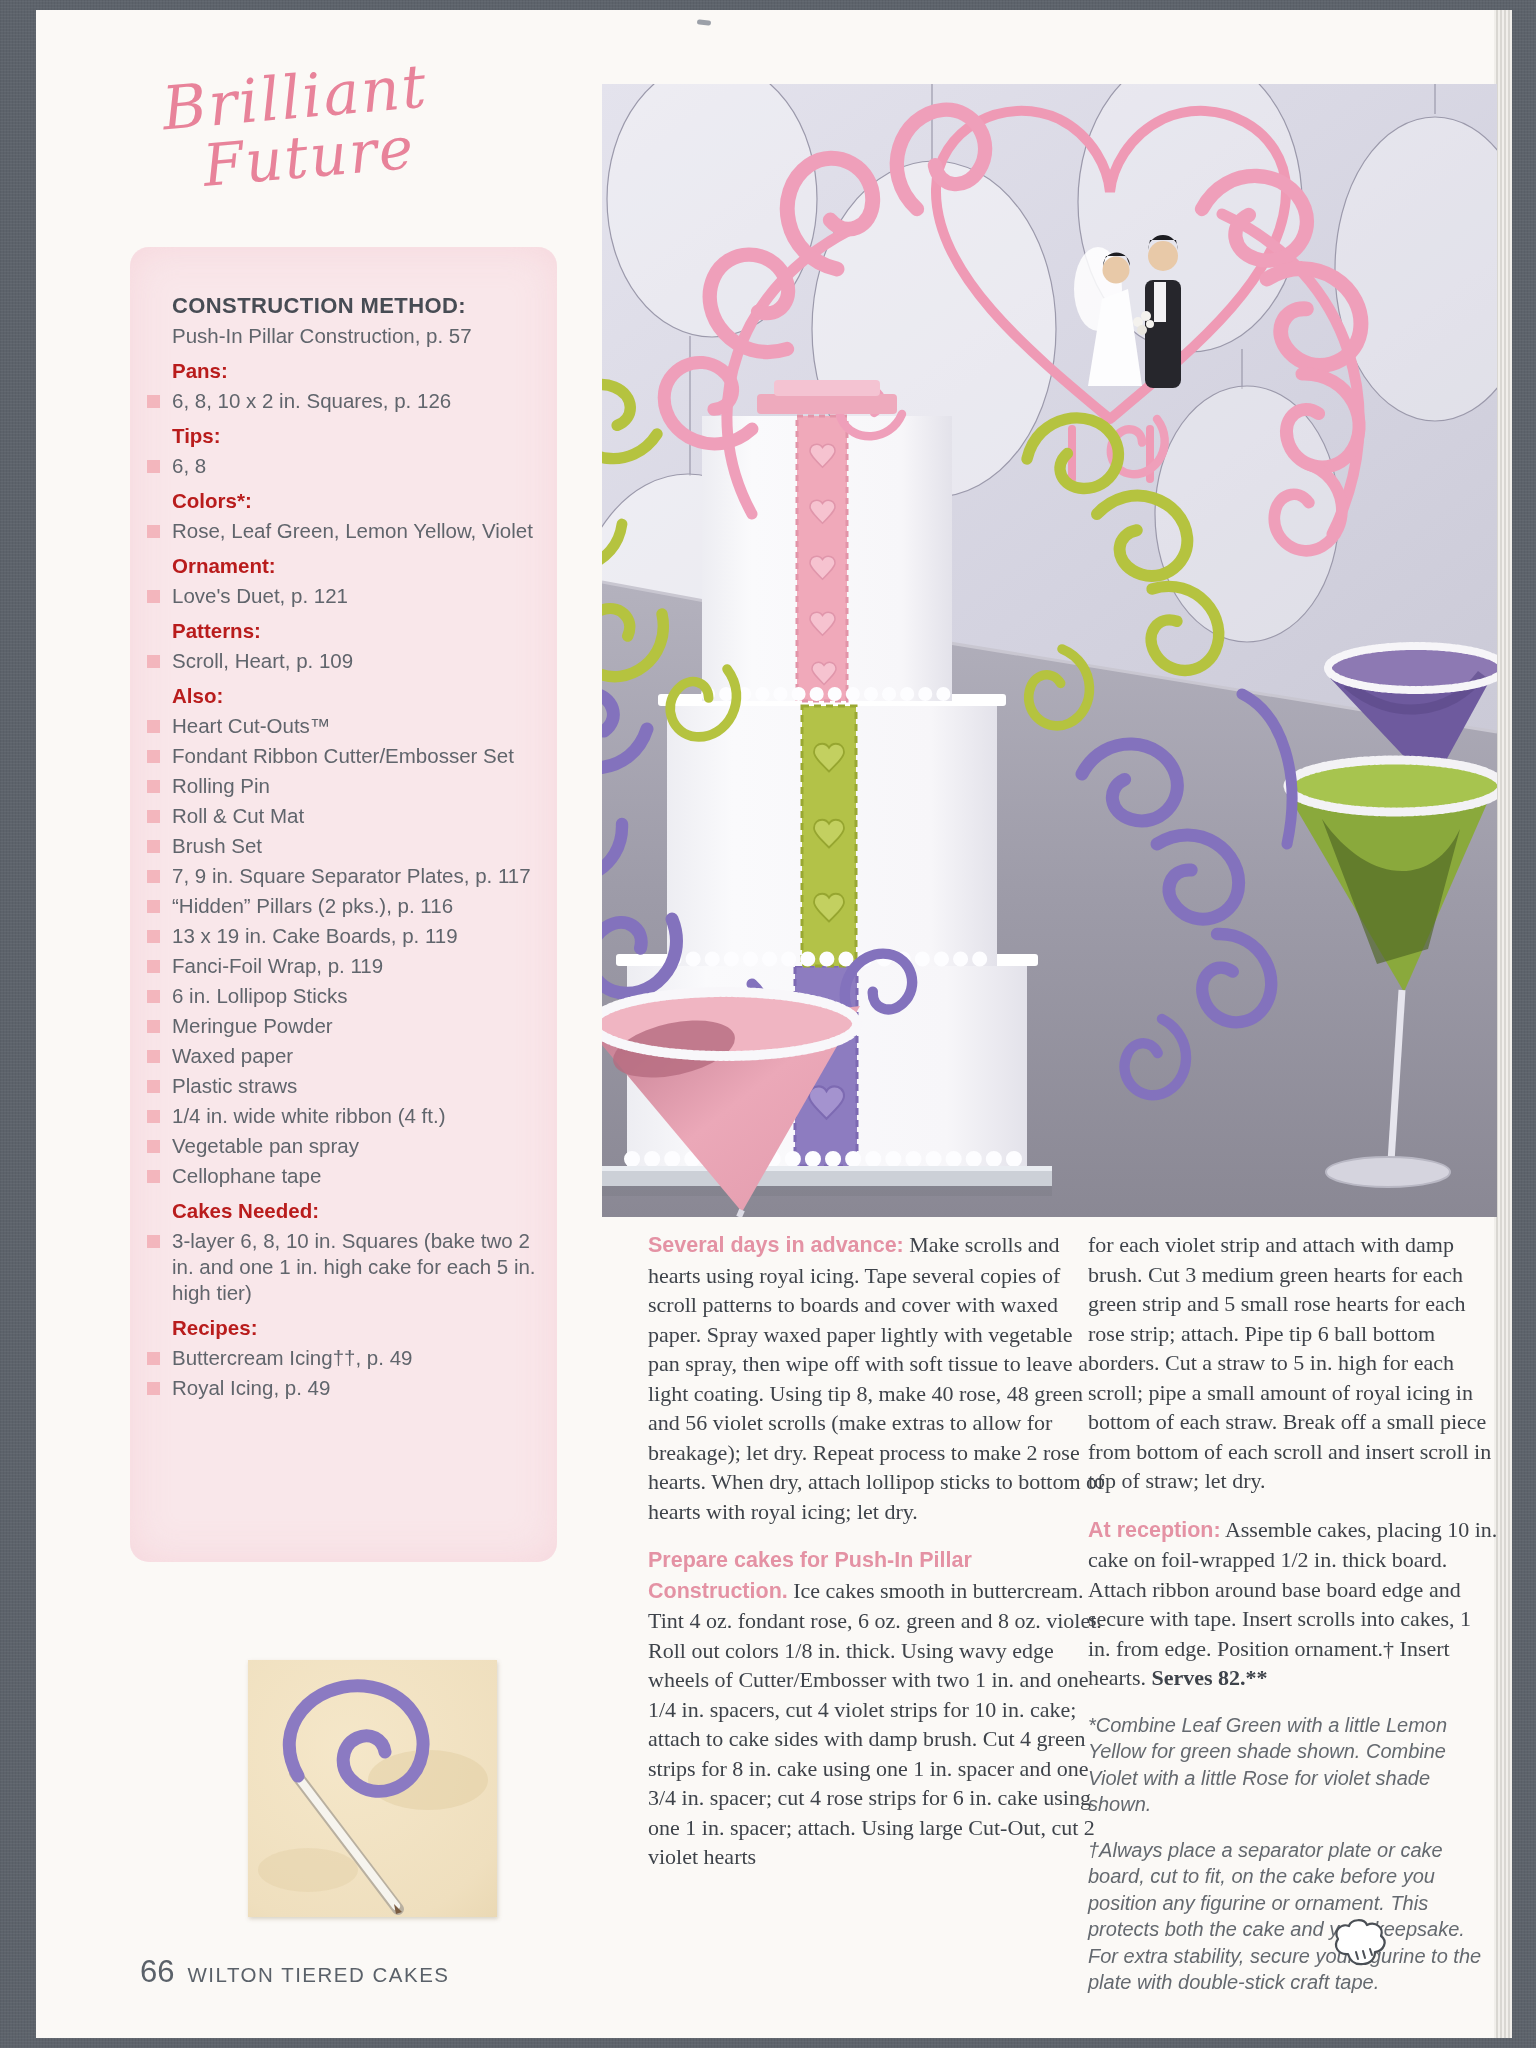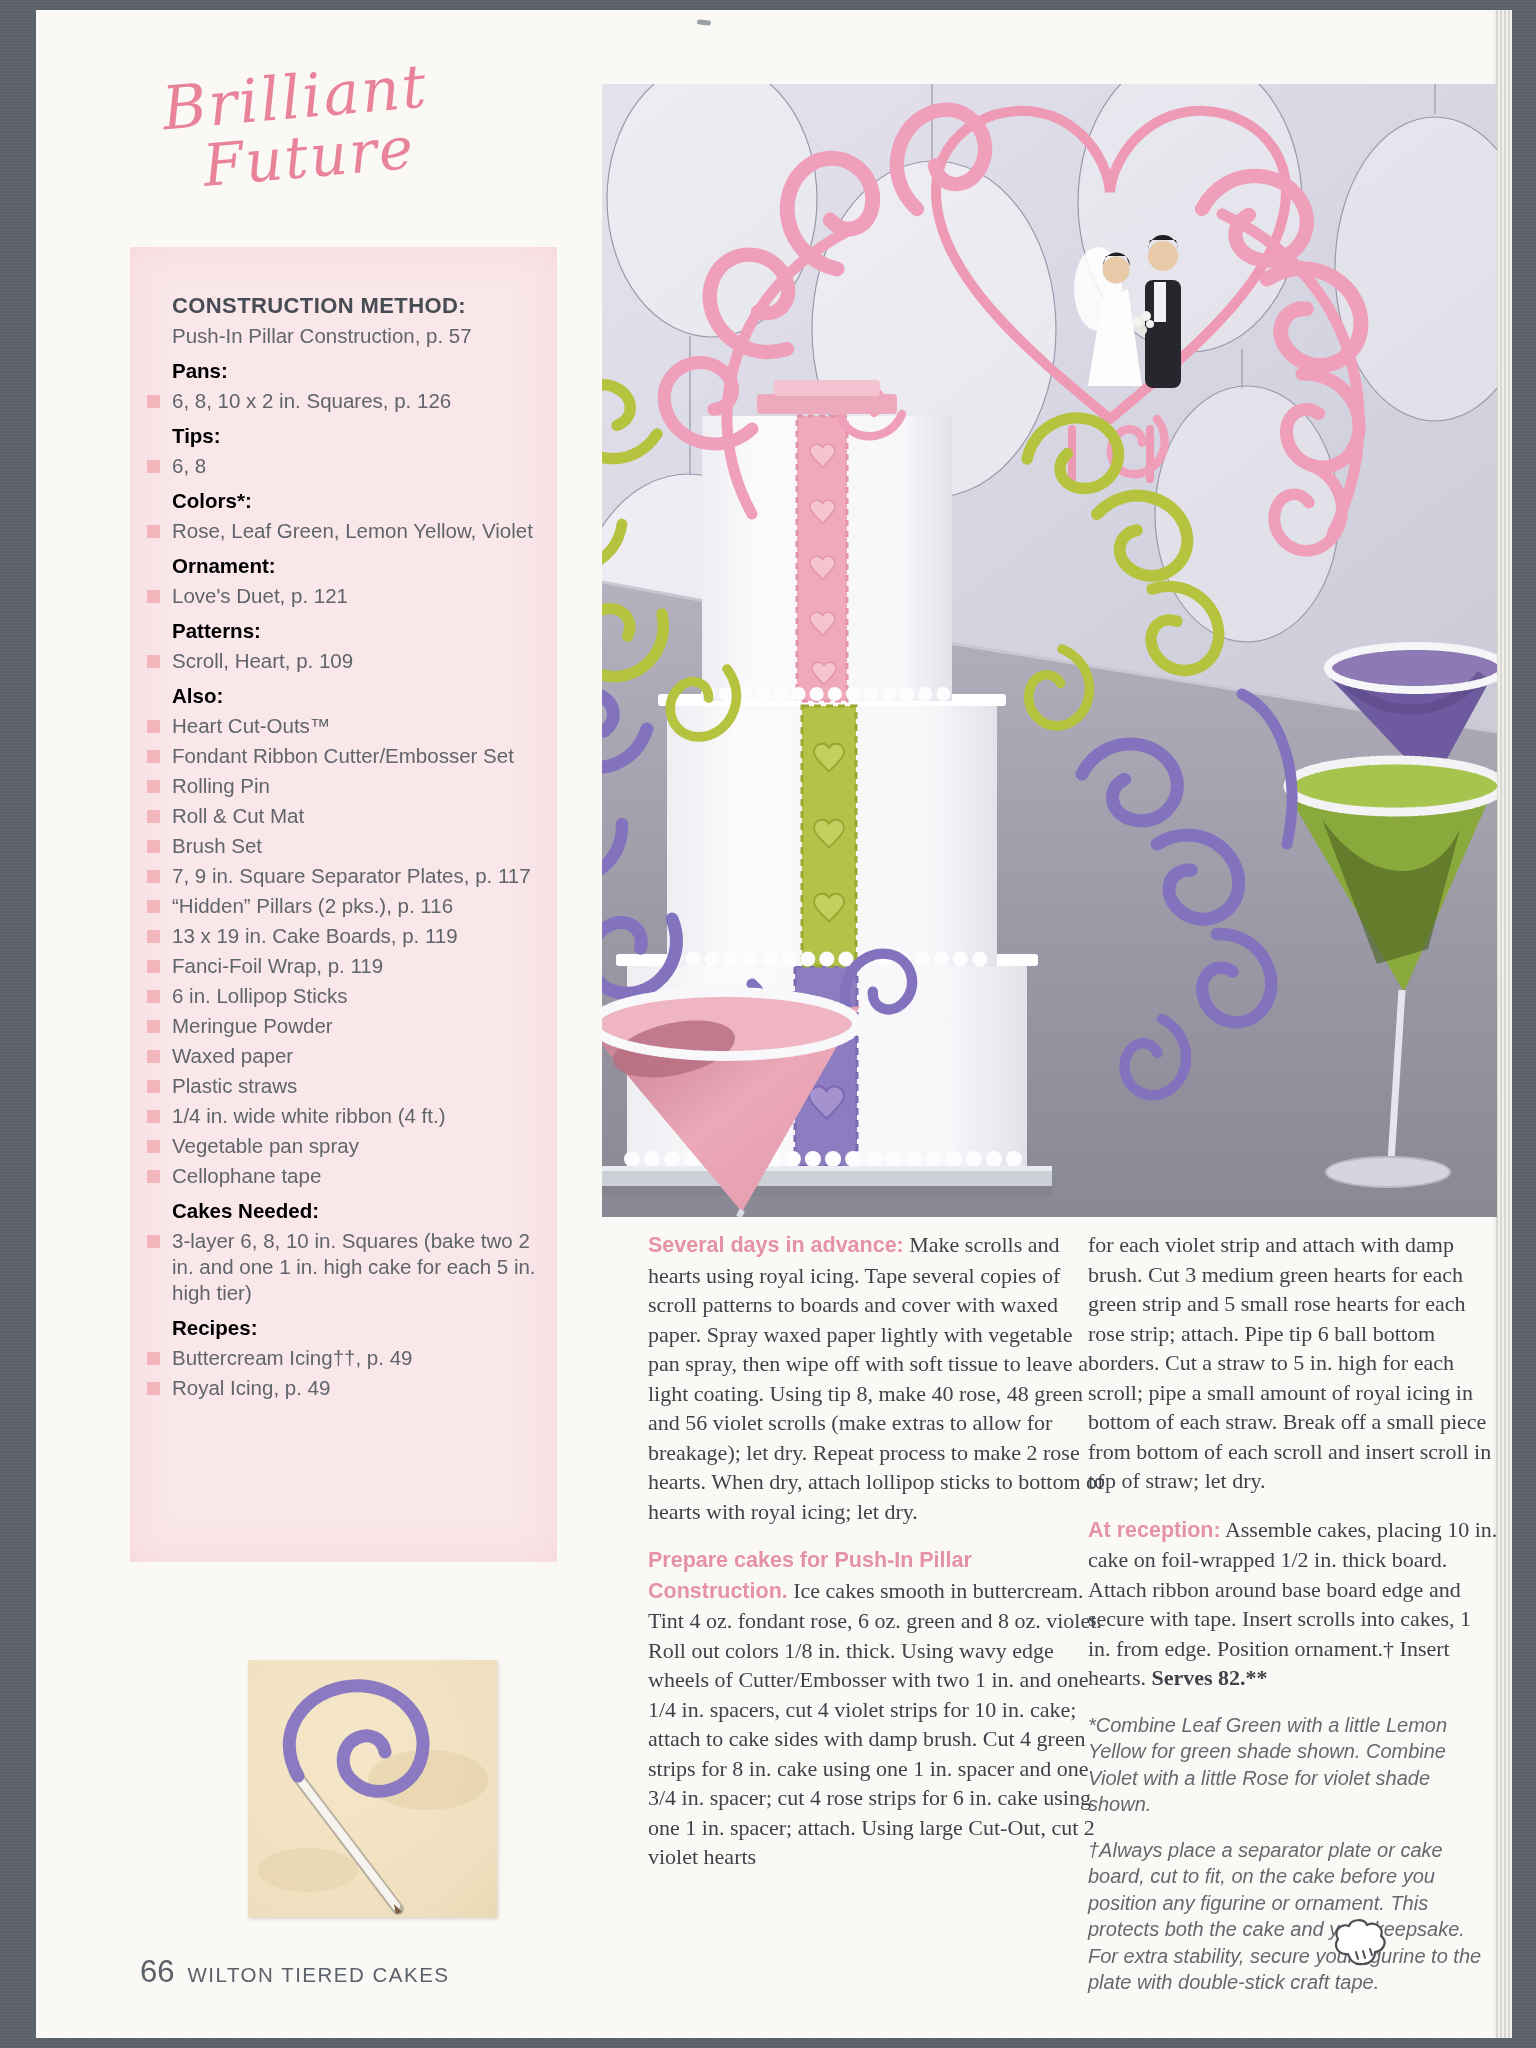--- a/index.html
+++ b/index.html
@@ -16,25 +16,25 @@
 
   
   .title-block{position:absolute;left:140px;top:66px;width:310px;text-align:center;color:#e8839a;
      font-family:"DejaVu Serif",serif;font-style:italic;}
   .title-line1{font-size:60px;line-height:62px;transform:rotate(-5deg);letter-spacing:2px;}
   .title-line2{font-size:58px;line-height:60px;transform:rotate(-5deg) translateX(14px);letter-spacing:2px;}
   .subtitle{position:absolute;left:140px;top:268px;width:310px;text-align:center;font-size:22px;color:#6a6f76;}
 
   
   .sidebar{position:absolute;left:130px;top:247px;width:427px;height:1315px;background:#f9e7ea;
-     box-shadow:inset 0 0 40px rgba(244,196,204,.45);}
+     box-shadow:inset 0 0 40px rgba(244,196,204,.45);border-radius:19px;}
   .sidebar-inner{position:absolute;left:0;top:46px;right:14px;}
   .sb-row{position:relative;padding-left:42px;margin-top:4px;line-height:26px;font-size:20.5px;color:#60656c;}
   .sb-row.title{font-weight:bold;color:#474c54;font-size:22px;letter-spacing:.4px;margin-top:0;}
-  .sb-row.header{font-weight:bold;color:#000000;margin-top:9px;}
+  .sb-row.header{font-weight:bold;color:#b91c1c;margin-top:9px;}
   .sb-row .bullet{position:absolute;left:17px;top:7px;width:13px;height:13px;background:#f3b6bd;}
 
   
   .photo-main{position:absolute;left:602px;top:84px;width:895px;height:1133px;overflow:hidden;}
   .photo-main svg{display:block;}
 
   
   .col{position:absolute;color:#3e434a;font-family:"Liberation Serif",serif;font-size:22px;line-height:29.5px;}
   .col p{margin:0 0 19px 0;}
   .ph{font-family:"Liberation Sans",sans-serif;font-weight:bold;color:#e492a4;font-size:21.5px;}

